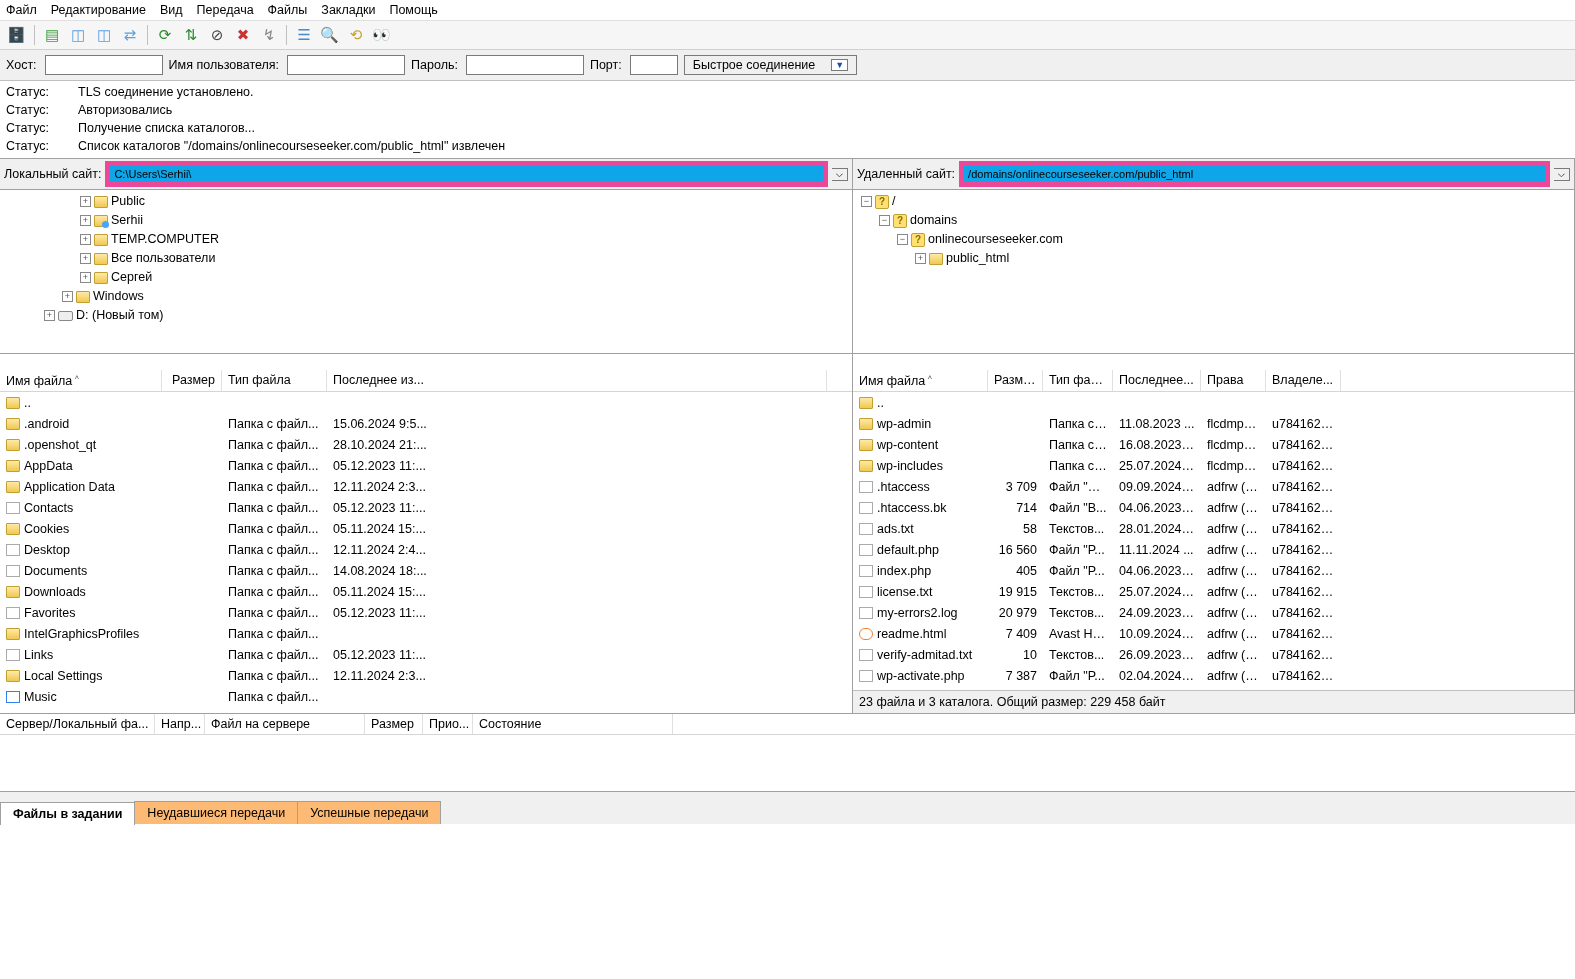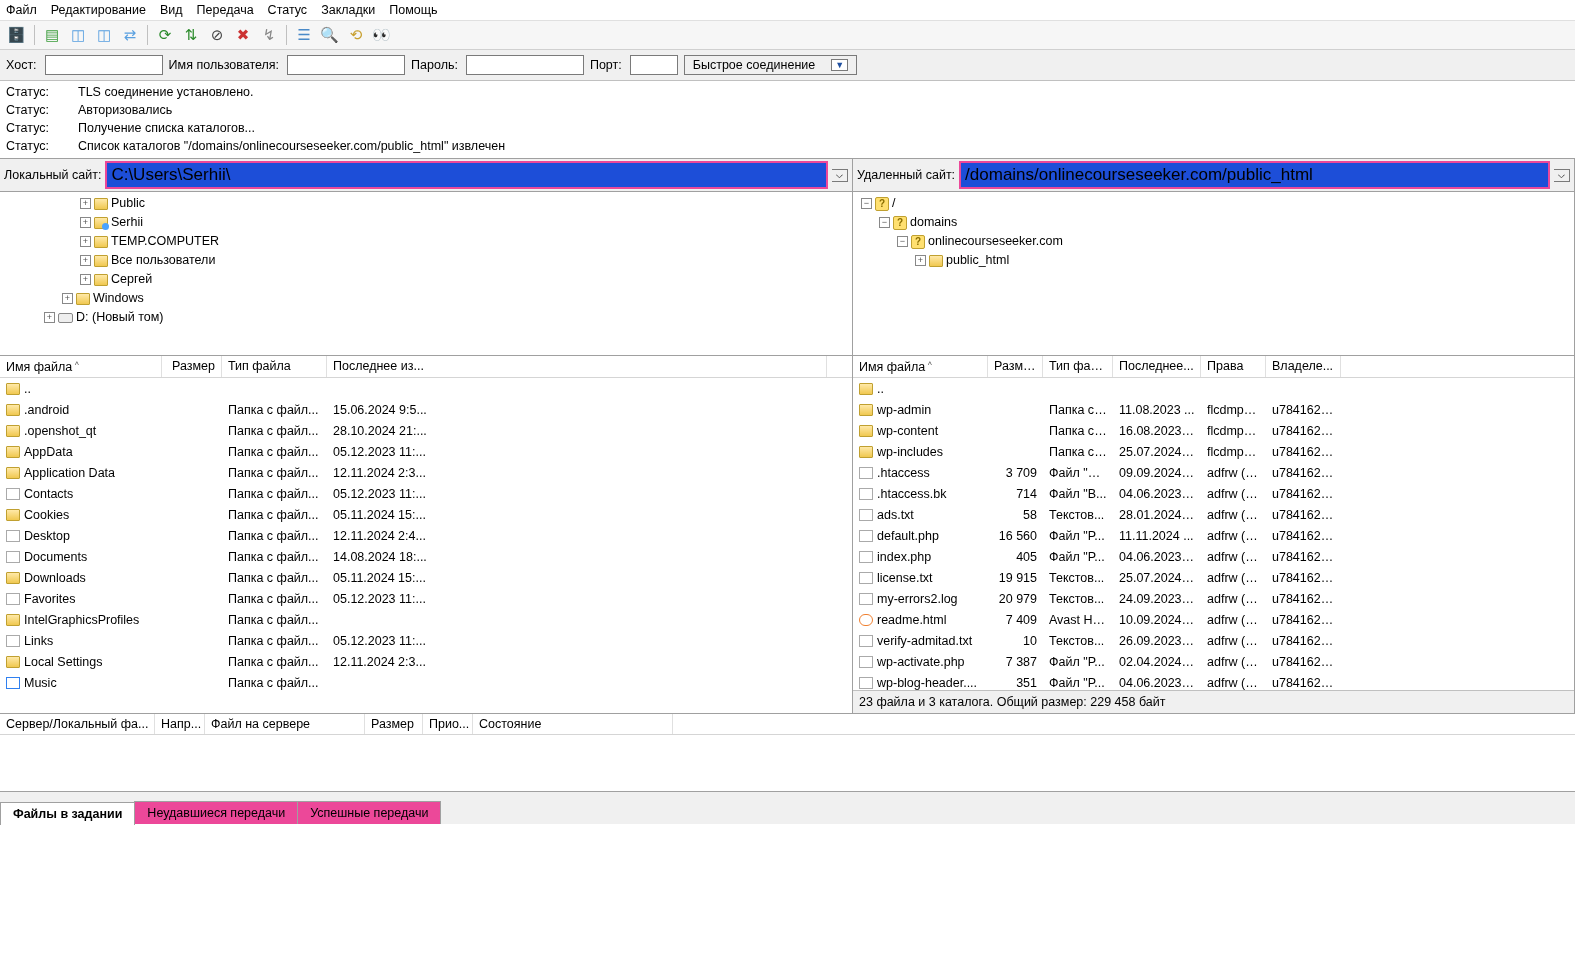--- a/index.html
+++ b/index.html
@@ -21,53 +21,53 @@
 .msglog { height: 78px; overflow: hidden; padding: 2px 6px; background: #fff; border-bottom: 1px solid #a0a0a0; line-height: 18px; }
 .msglog .row { display: flex; }
 .msglog .row .lab { width: 72px; }
 
 .splitarea { display: flex; height: 554px; }
 .leftpane, .rightpane { display: flex; flex-direction: column; border-right: 1px solid #a0a0a0; }
 .leftpane { width: 853px; }
 .rightpane { flex: 1; }
 
 .siterow { display: flex; align-items: center; gap: 4px; padding: 2px 4px; border-bottom: 1px solid #a0a0a0; background: #f0f0f0; }
-.siterow input, .siterow .pathbox { flex: 1; border: 2px solid #ec4899; padding: 2px 4px; font-family: inherit; font-size: 17px; background: #1d4ed8; }
+.siterow input, .siterow .pathbox { flex: 1; border: 5px solid #ec4899; padding: 2px 4px; font-family: inherit; font-size: 11px; background: #0ea5e9; }
 .siterow .dd { width: 16px; text-align: center; border: 1px solid #7a7a7a; border-left: none; background: #f0f0f0; font-size: 9px; }
 
 .tree { height: 164px; overflow-y: scroll; background: #fff; border-bottom: 1px solid #a0a0a0; padding: 2px 4px; line-height: 19px; position: relative; }
 .tree .node { display: flex; align-items: center; gap: 3px; white-space: nowrap; }
 .tree .tw { display: inline-block; width: 11px; height: 11px; border: 1px solid #888; font-size: 9px; line-height: 9px; text-align: center; color: #555; background: #fff; }
 .tree .fld { display: inline-block; width: 14px; height: 12px; background: linear-gradient(#ffe9a8,#f0c850); border: 1px solid #c0a030; border-radius: 1px; }
 .tree .flds { display: inline-block; width: 14px; height: 12px; background: linear-gradient(#ffe9a8,#f0c850); border: 1px solid #c0a030; border-radius: 1px; position: relative; }
 .tree .flds::after { content: ""; position: absolute; right: -2px; bottom: -2px; width: 7px; height: 7px; background: #4aa3ff; border-radius: 50%; }
 .tree .drv { display: inline-block; width: 15px; height: 10px; background: #eee; border: 1px solid #888; border-radius: 2px; }
 .tree .qmark { display: inline-block; width: 14px; height: 14px; background: #ffe070; border: 1px solid #c0a030; border-radius: 2px; font-size: 10px; line-height: 12px; text-align: center; color: #8a6d00; font-weight: bold; }
 
-.filelist { flex: 1; overflow-y: scroll; background: #fff; position: relative; }
+.filelist { flex: 1; overflow-y: scroll; background: #fff; position: relative; margin-top: 16px; }
 .filehead { display: flex; background: #fff; border-bottom: 1px solid #d5d5d5; position: sticky; top: 0; }
 .filehead div { padding: 3px 6px; border-right: 1px solid #e0e0e0; white-space: nowrap; overflow: hidden; text-overflow: ellipsis; }
 .filebody { }
 .filebody .frow { display: flex; align-items: center; height: 21px; padding: 0 0; }
 .filebody .frow > div { padding: 0 6px; white-space: nowrap; overflow: hidden; text-overflow: ellipsis; }
 .filebody .fico { display: inline-block; width: 14px; height: 12px; margin-right: 4px; vertical-align: middle; }
 .filebody .fico.folder { background: linear-gradient(#ffe9a8,#f0c850); border: 1px solid #c0a030; border-radius: 1px; }
 .filebody .fico.file { background: #fff; border: 1px solid #aaa; }
 .filebody .fico.sys { background: #fff; border: 1px solid #aaa; position: relative; }
 .filebody .fico.html { background: #fff; border: 1px solid #f08030; border-radius: 7px; }
 .filebody .fico.music { background: #fff; border: 1px solid #3080f0; }
 
 .summary { padding: 4px 6px; background: #f0f0f0; border-top: 1px solid #c0c0c0; }
 
 .queue { height: 78px; border-top: 1px solid #a0a0a0; }
 .queue .qhead { display: flex; background: #fff; border-bottom: 1px solid #d5d5d5; }
 .queue .qhead div { padding: 3px 6px; border-right: 1px solid #e0e0e0; white-space: nowrap; overflow: hidden; }
 
 .tabs { display: flex; border-top: 1px solid #a0a0a0; background: #f0f0f0; padding-top: 9px; }
-.tabs .tab { padding: 4px 12px; border: 1px solid #a0a0a0; border-bottom: none; background: #ec4899; margin-right: -1px; cursor: default; }
+.tabs .tab { padding: 4px 12px; border: 1px solid #a0a0a0; border-bottom: none; background: #fdba74; margin-right: -1px; cursor: default; }
 .tabs .tab.active { background: #fff; font-weight: bold; position: relative; top: 1px; }
 
 
 .lc-name { width: 162px; }
 .lc-size { width: 60px; text-align: right; }
 .lc-type { width: 105px; }
 .lc-date { width: 500px; }
 
 .rc-name { width: 135px; }
 .rc-size { width: 55px; text-align: right; }
@@ -79,21 +79,21 @@
 .sort-caret { font-size: 8px; vertical-align: super; color: #555; }
 </style>
 </head>
 <body>
 
 <div class="menubar">
   <span>Файл</span>
   <span>Редактирование</span>
   <span>Вид</span>
   <span>Передача</span>
-  <span>Статус</span>
+  <span>Файлы</span>
   <span>Закладки</span>
   <span>Помощь</span>
 </div>
 
 <div class="toolbar">
   <span class="icon">🗄️</span>
   <span class="sep"></span>
   <span class="icon" style="color:#3a9c3a">▤</span>
   <span class="icon" style="color:#5aa0e0">◫</span>
   <span class="icon" style="color:#5aa0e0">◫</span>

